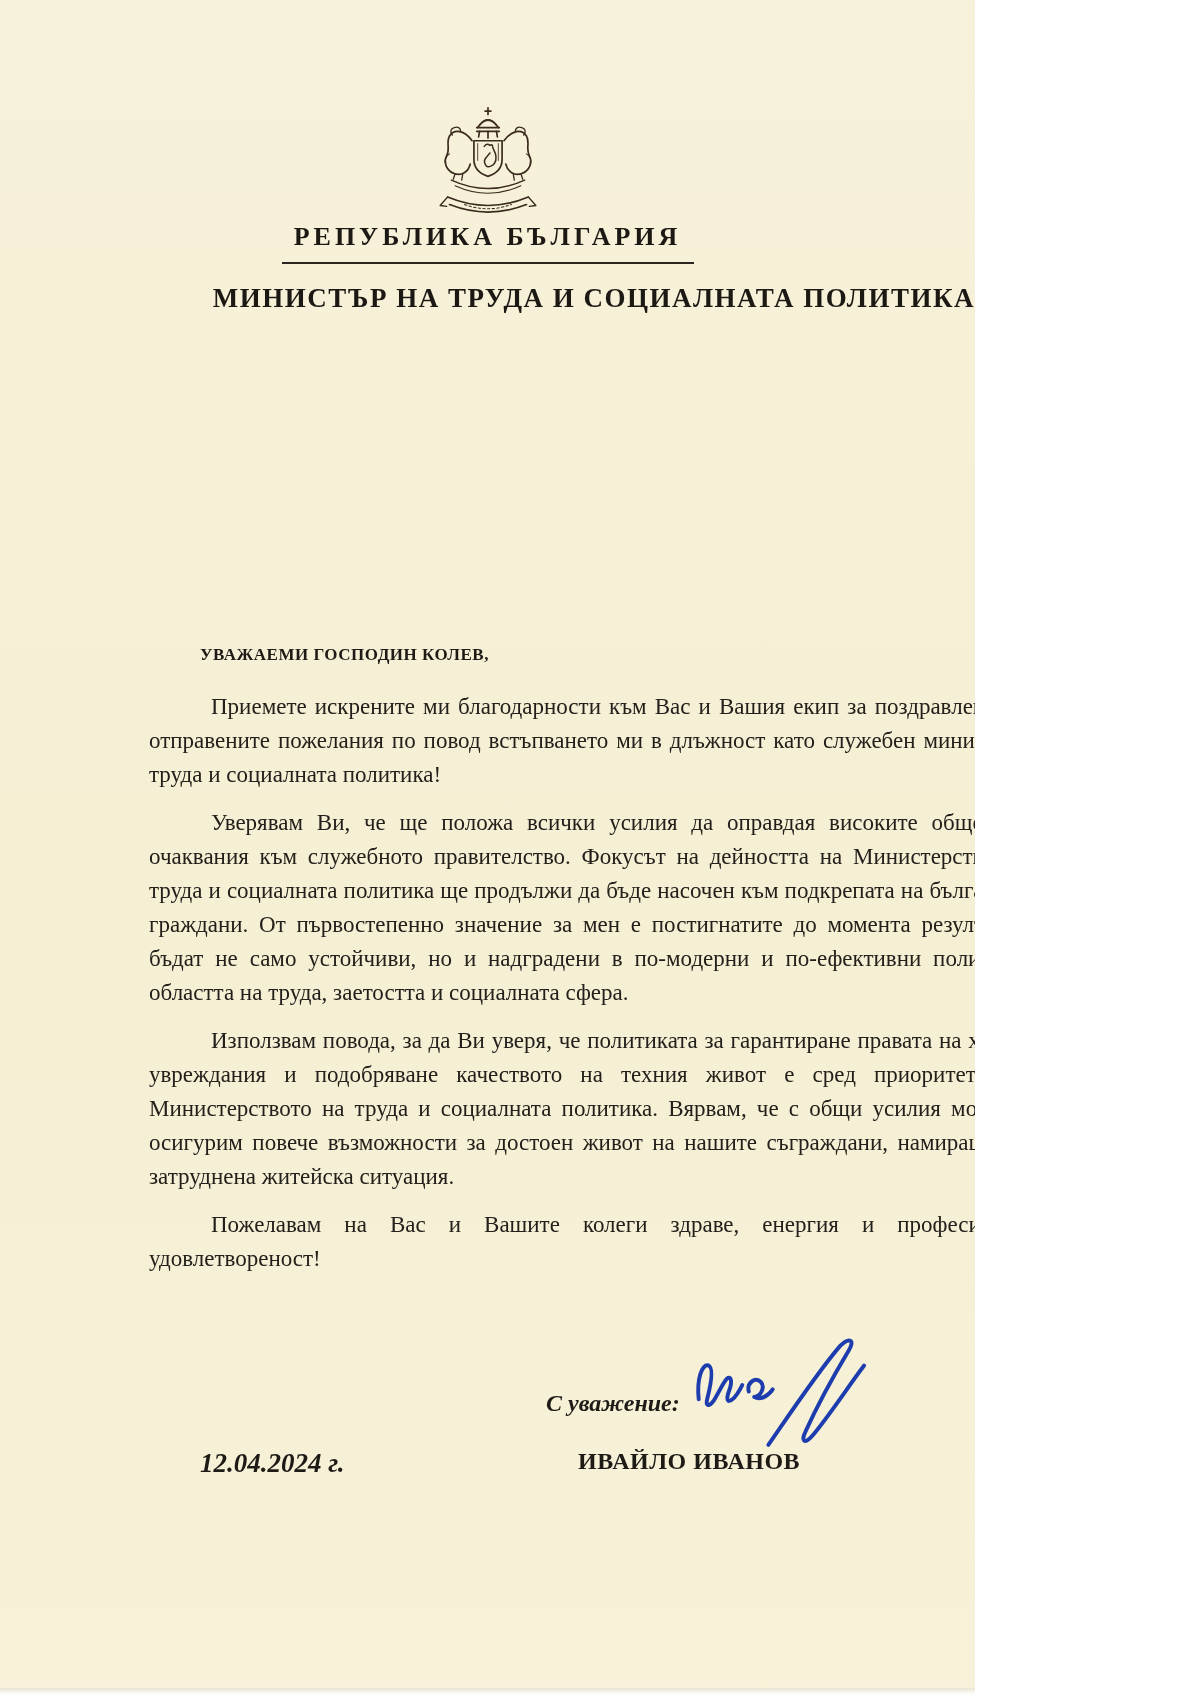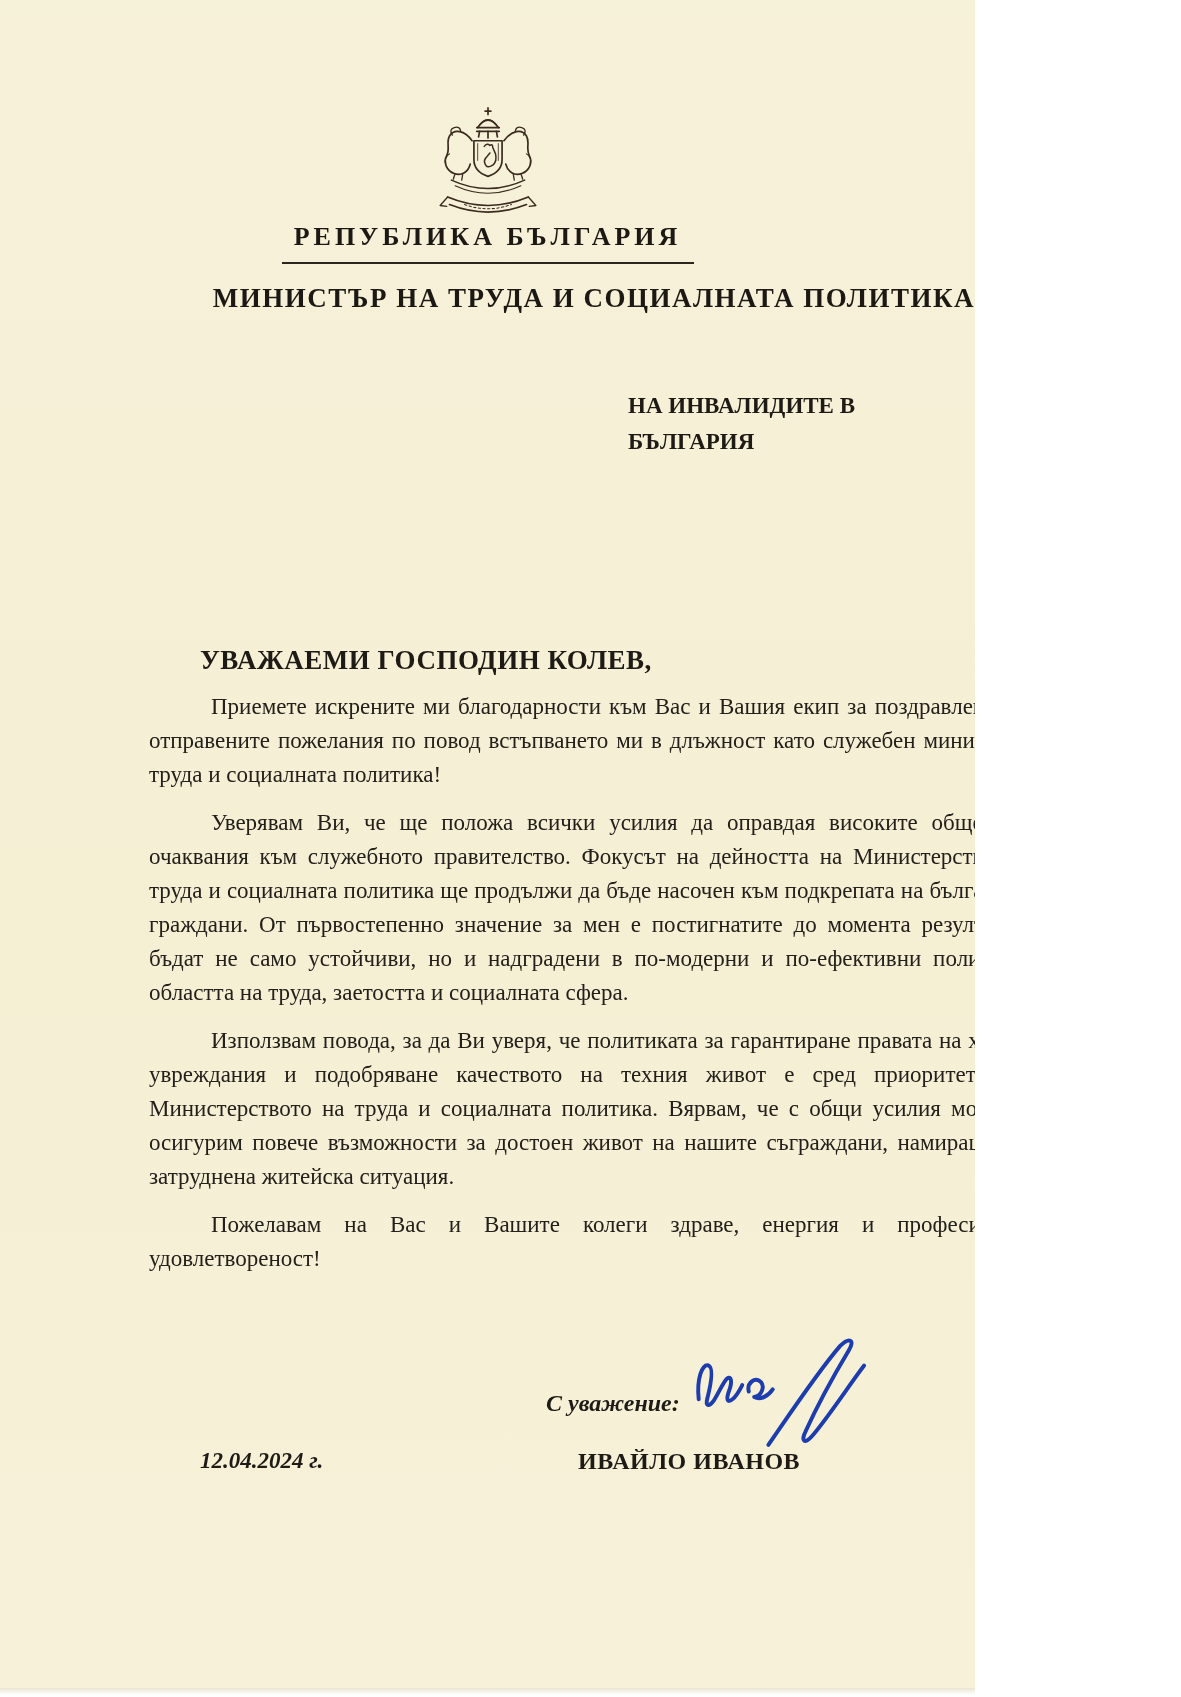--- a/index.html
+++ b/index.html
@@ -38,21 +38,21 @@
   }
   
   .recipient{
     position:absolute; left:628px; top:388px;
     font-size:23px; font-weight:bold; line-height:36px;
     color:#1e1b16;
   }
   
   .salutation{
     position:absolute; left:200px; top:645px;
-    font-size:27px; font-weight:bold; letter-spacing:0.5px;
+    font-size:17px; font-weight:bold; letter-spacing:0.5px;
     color:#1e1b16;
   }
   
   .body-text{
     position:absolute; left:133px; top:690px; width:916px;
     font-size:23px; line-height:34px;
     text-align:justify;
     color:#23201b;
   }
   .body-text p{
@@ -64,21 +64,21 @@
     position:absolute; left:546px; top:1390px;
     font-size:24px; font-weight:bold; font-style:italic;
     color:#1e1b16;
   }
   .signature{
     position:absolute; left:690px; top:1328px;
     width:185px; height:125px;
   }
   .date-line{
     position:absolute; left:200px; top:1448px;
-    font-size:23px; font-weight:bold; font-style:italic;
+    font-size:27px; font-weight:bold; font-style:italic;
     color:#1e1b16;
   }
   .signer-name{
     position:absolute; left:578px; top:1448px;
     font-size:24px; font-weight:bold; letter-spacing:0.5px;
     color:#1e1b16;
   }
   .scan-edge{
     position:absolute; left:0; bottom:0; width:100%; height:9px;
     background:linear-gradient(180deg,#e9e5d3 0%,#fdfdfb 70%,#ffffff 100%);
@@ -124,21 +124,20 @@
     <path d="M22 98 l-8 9 l7 1 M108 98 l8 9 l-7 1" stroke-width="1.4"></path>
     <path d="M40 106 Q65 115 90 106" stroke-width="1.1" stroke-dasharray="2.5 2.5"></path>
   </svg>
 
   <div class="republic-title">РЕПУБЛИКА БЪЛГАРИЯ</div>
   <div class="title-rule"></div>
 
   <div class="ministry-title">МИНИСТЪР НА ТРУДА И СОЦИАЛНАТА ПОЛИТИКА</div>
 
   <div class="recipient">
-    <div>НА ИНВАЛИДИТЕ В БЪЛГАРИЯ</div>
   </div>
 
   <div class="salutation">УВАЖАЕМИ ГОСПОДИН КОЛЕВ,</div>
 
   <div class="body-text">
     <p>Приемете искрените ми благодарности към Вас и Вашия екип за поздравленията и отправените пожелания по повод встъпването ми в длъжност като служебен министър на труда и социалната политика!</p>
     <p>Уверявам Ви, че ще положа всички усилия да оправдая високите обществени очаквания към служебното правителство. Фокусът на дейността на Министерството на труда и социалната политика ще продължи да бъде насочен към подкрепата на българските граждани. От първостепенно значение за мен е постигнатите до момента резултати да бъдат не само устойчиви, но и надградени в по-модерни и по-ефективни политики в областта на труда, заетостта и социалната сфера.</p>
     <p>Използвам повода, за да Ви уверя, че политиката за гарантиране правата на хората с увреждания и подобряване качеството на техния живот е сред приоритетите на Министерството на труда и социалната политика. Вярвам, че с общи усилия можем да осигурим повече възможности за достоен живот на нашите съграждани, намиращи се в затруднена житейска ситуация.</p>
     <p>Пожелавам на Вас и Вашите колеги здраве, енергия и професионална удовлетвореност!</p>
   </div>

